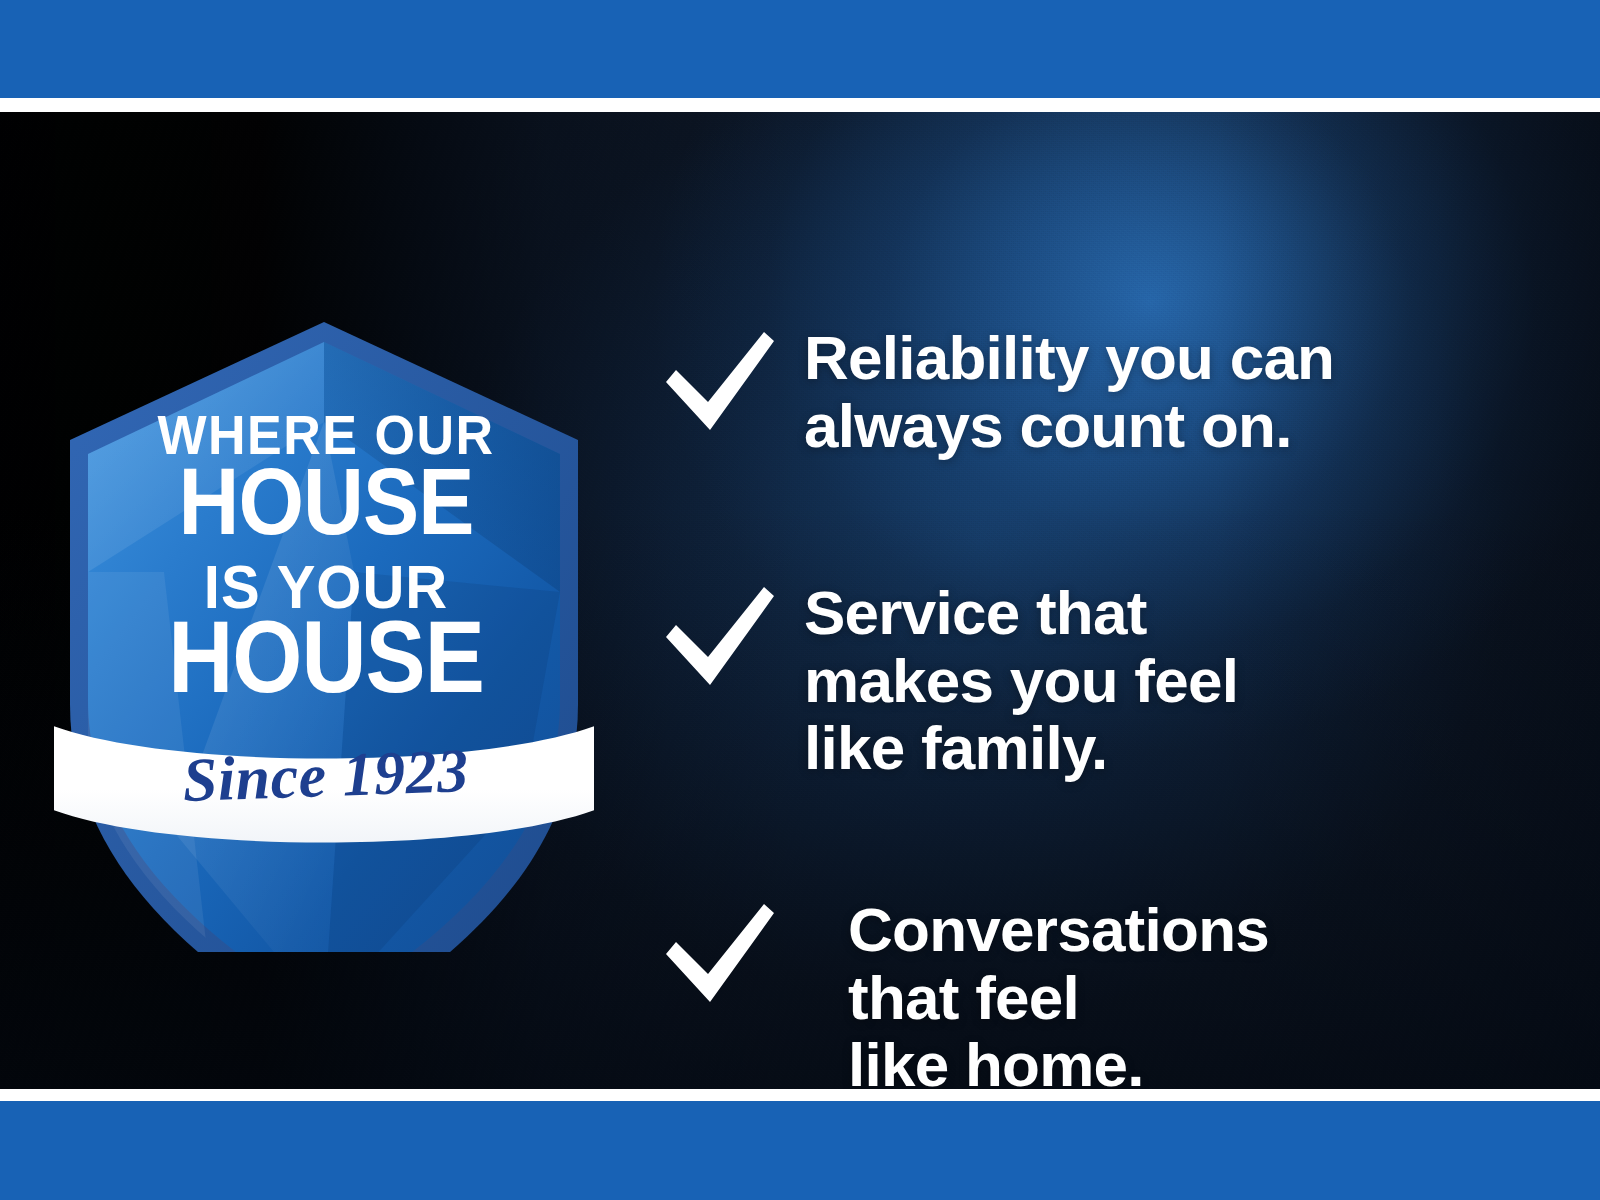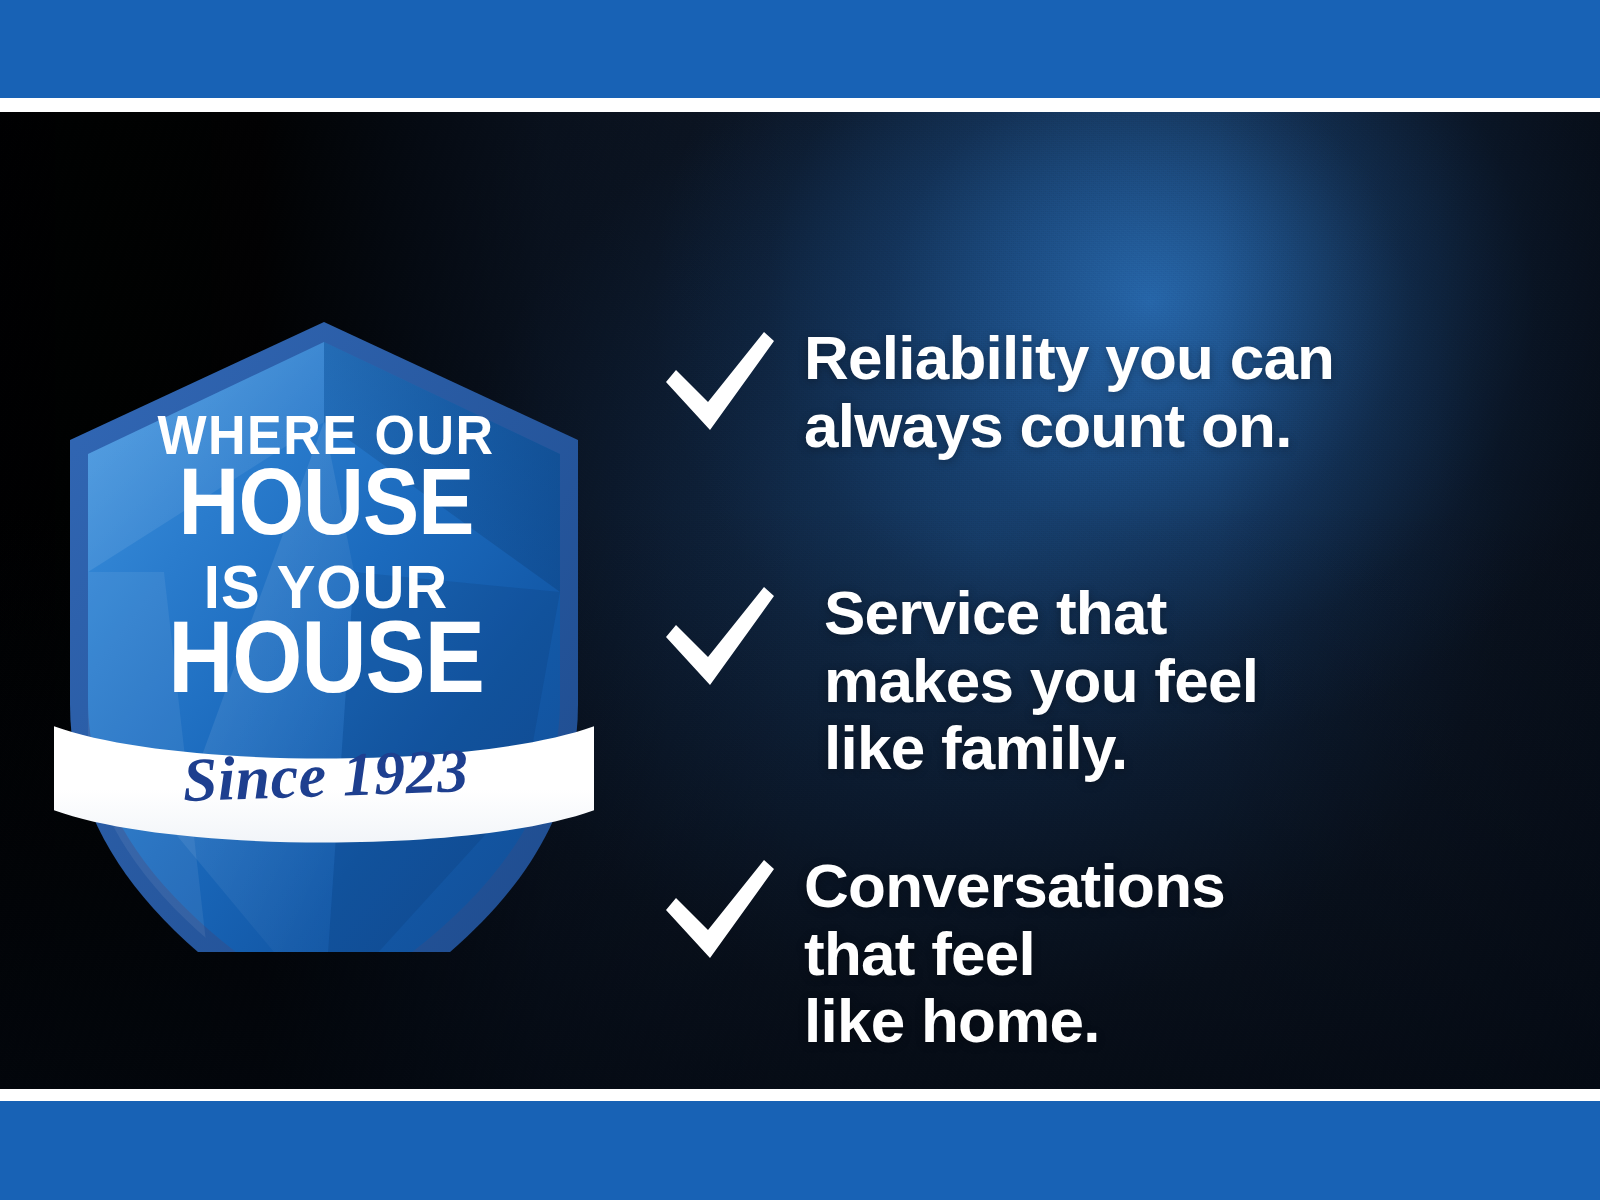--- a/index.html
+++ b/index.html
@@ -131,22 +131,22 @@
     left:660px; top:112px;
     width:880px; height:977px;
   }
   .bullet {
     position:absolute;
     left:0;
     display:flex;
     align-items:flex-start;
   }
   .bullet.b0 { top:100px;justify-content:flex-end; }
-  .bullet.b1 { top:355px;gap:20px; }
-  .bullet.b2 { top:628px; }
+  .bullet.b1 { top:355px; }
+  .bullet.b2 { top:672px;gap:44px; }
 
   .check {
     flex:0 0 auto;
     width:128px;
     padding-top:6px;
   }
   .check svg { display:block; width:118px; height:110px; }
 
   .btext {
     flex:1 1 auto;

